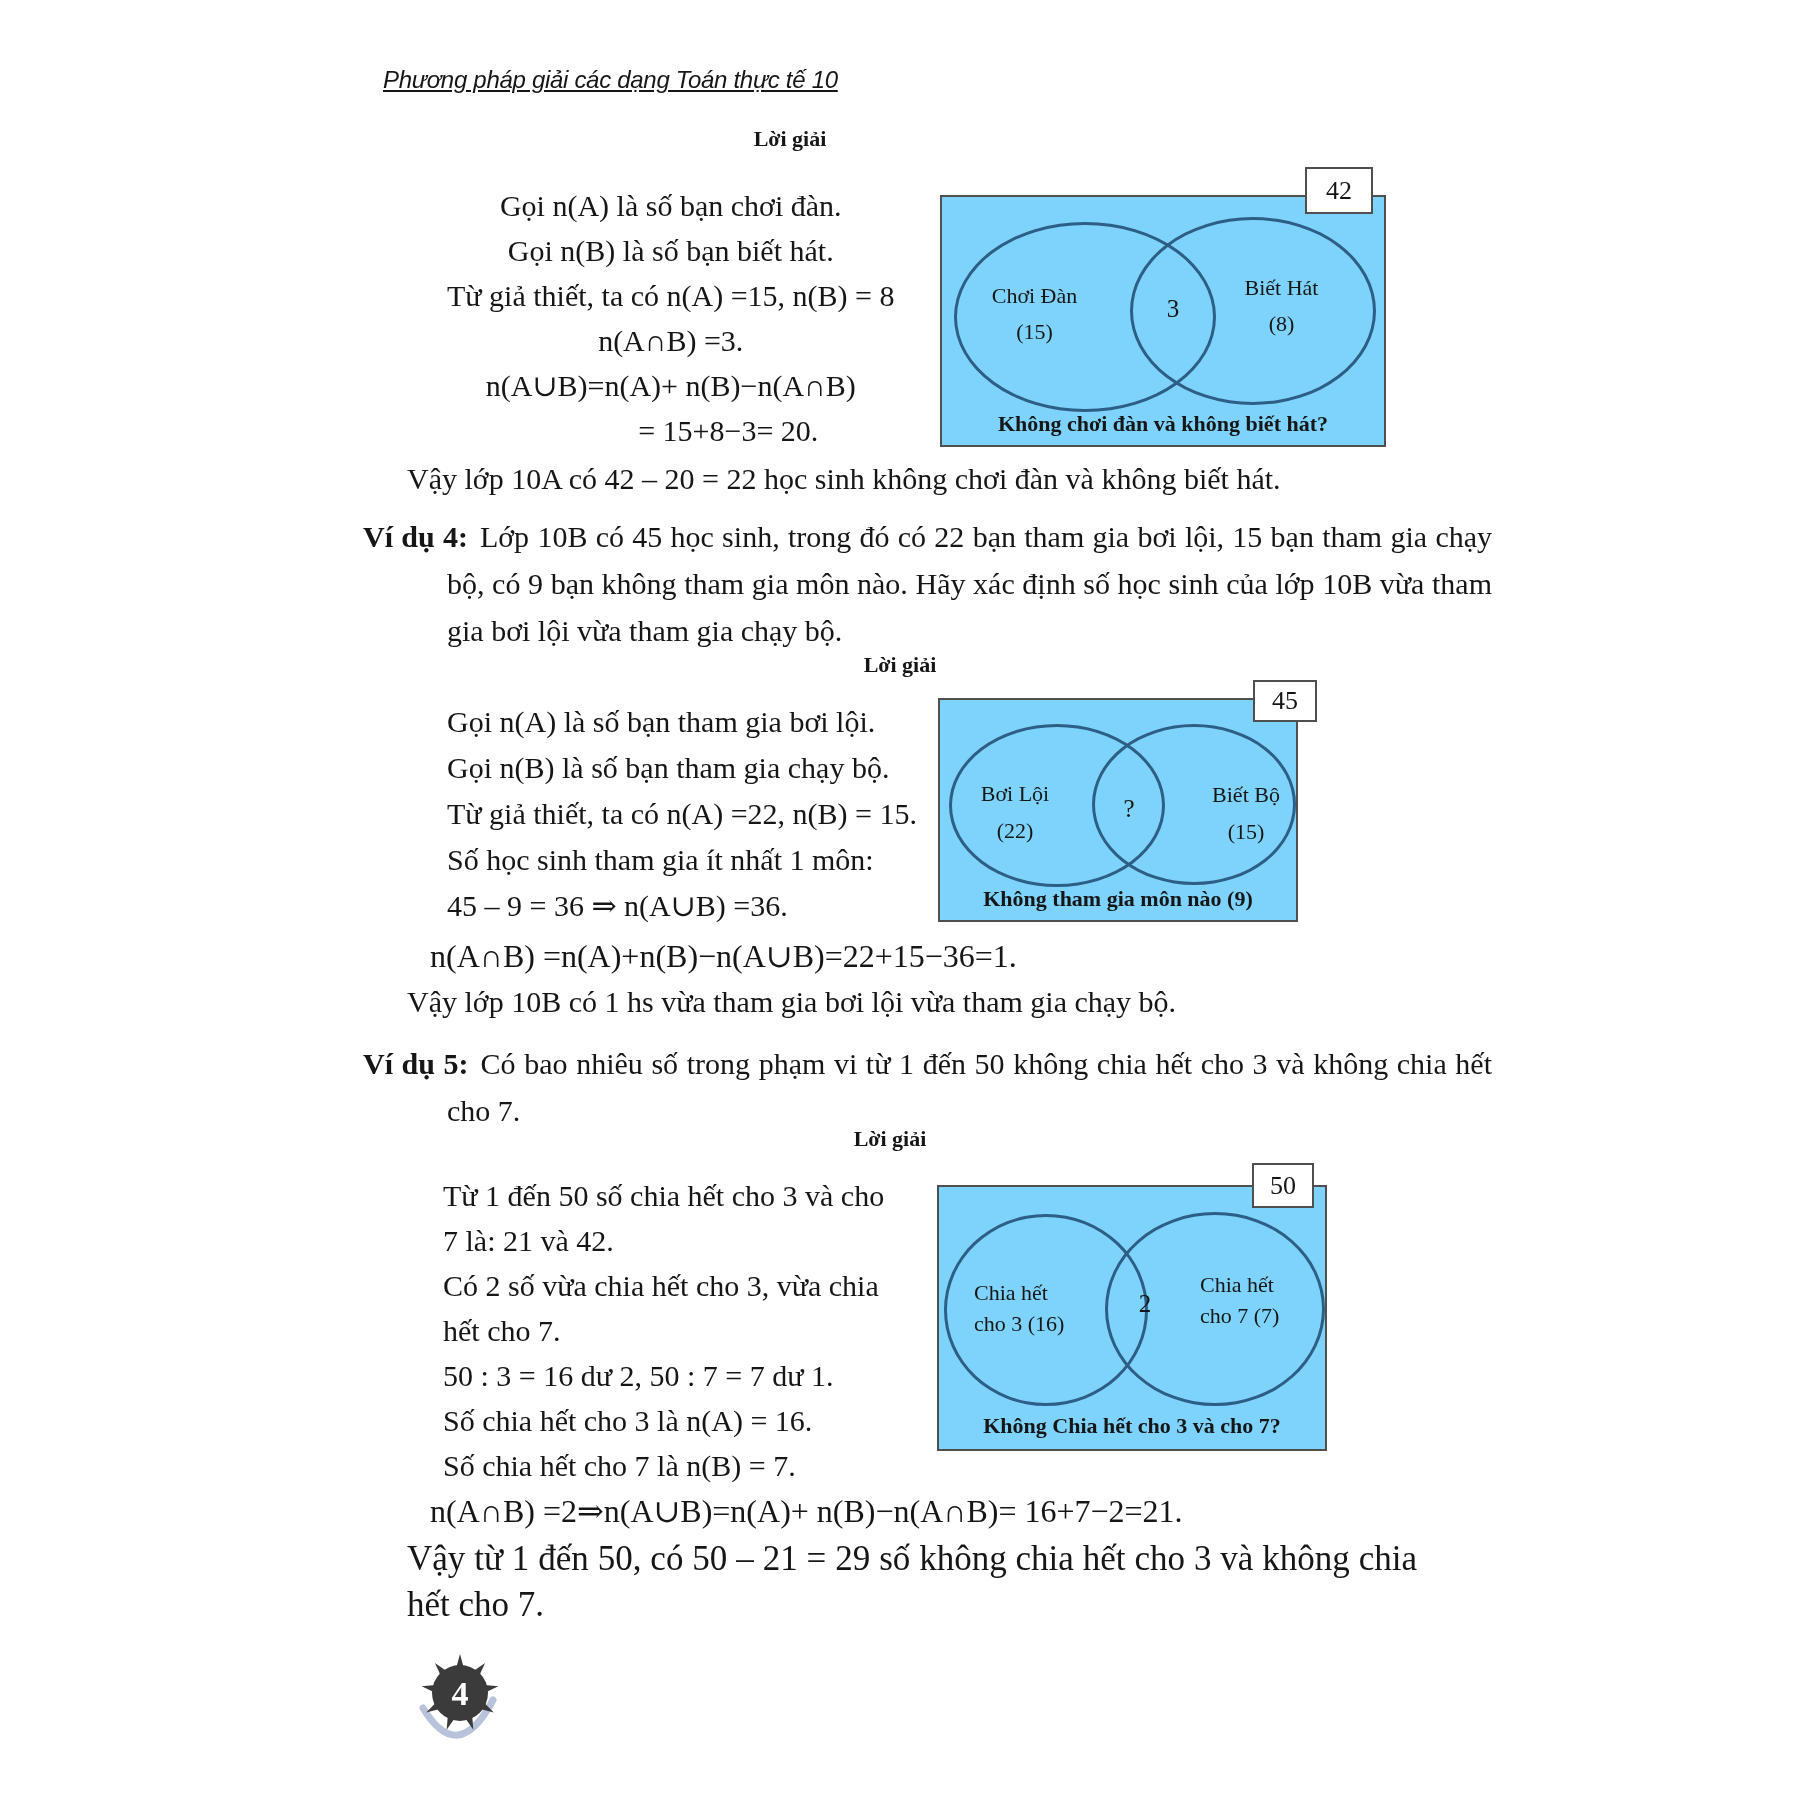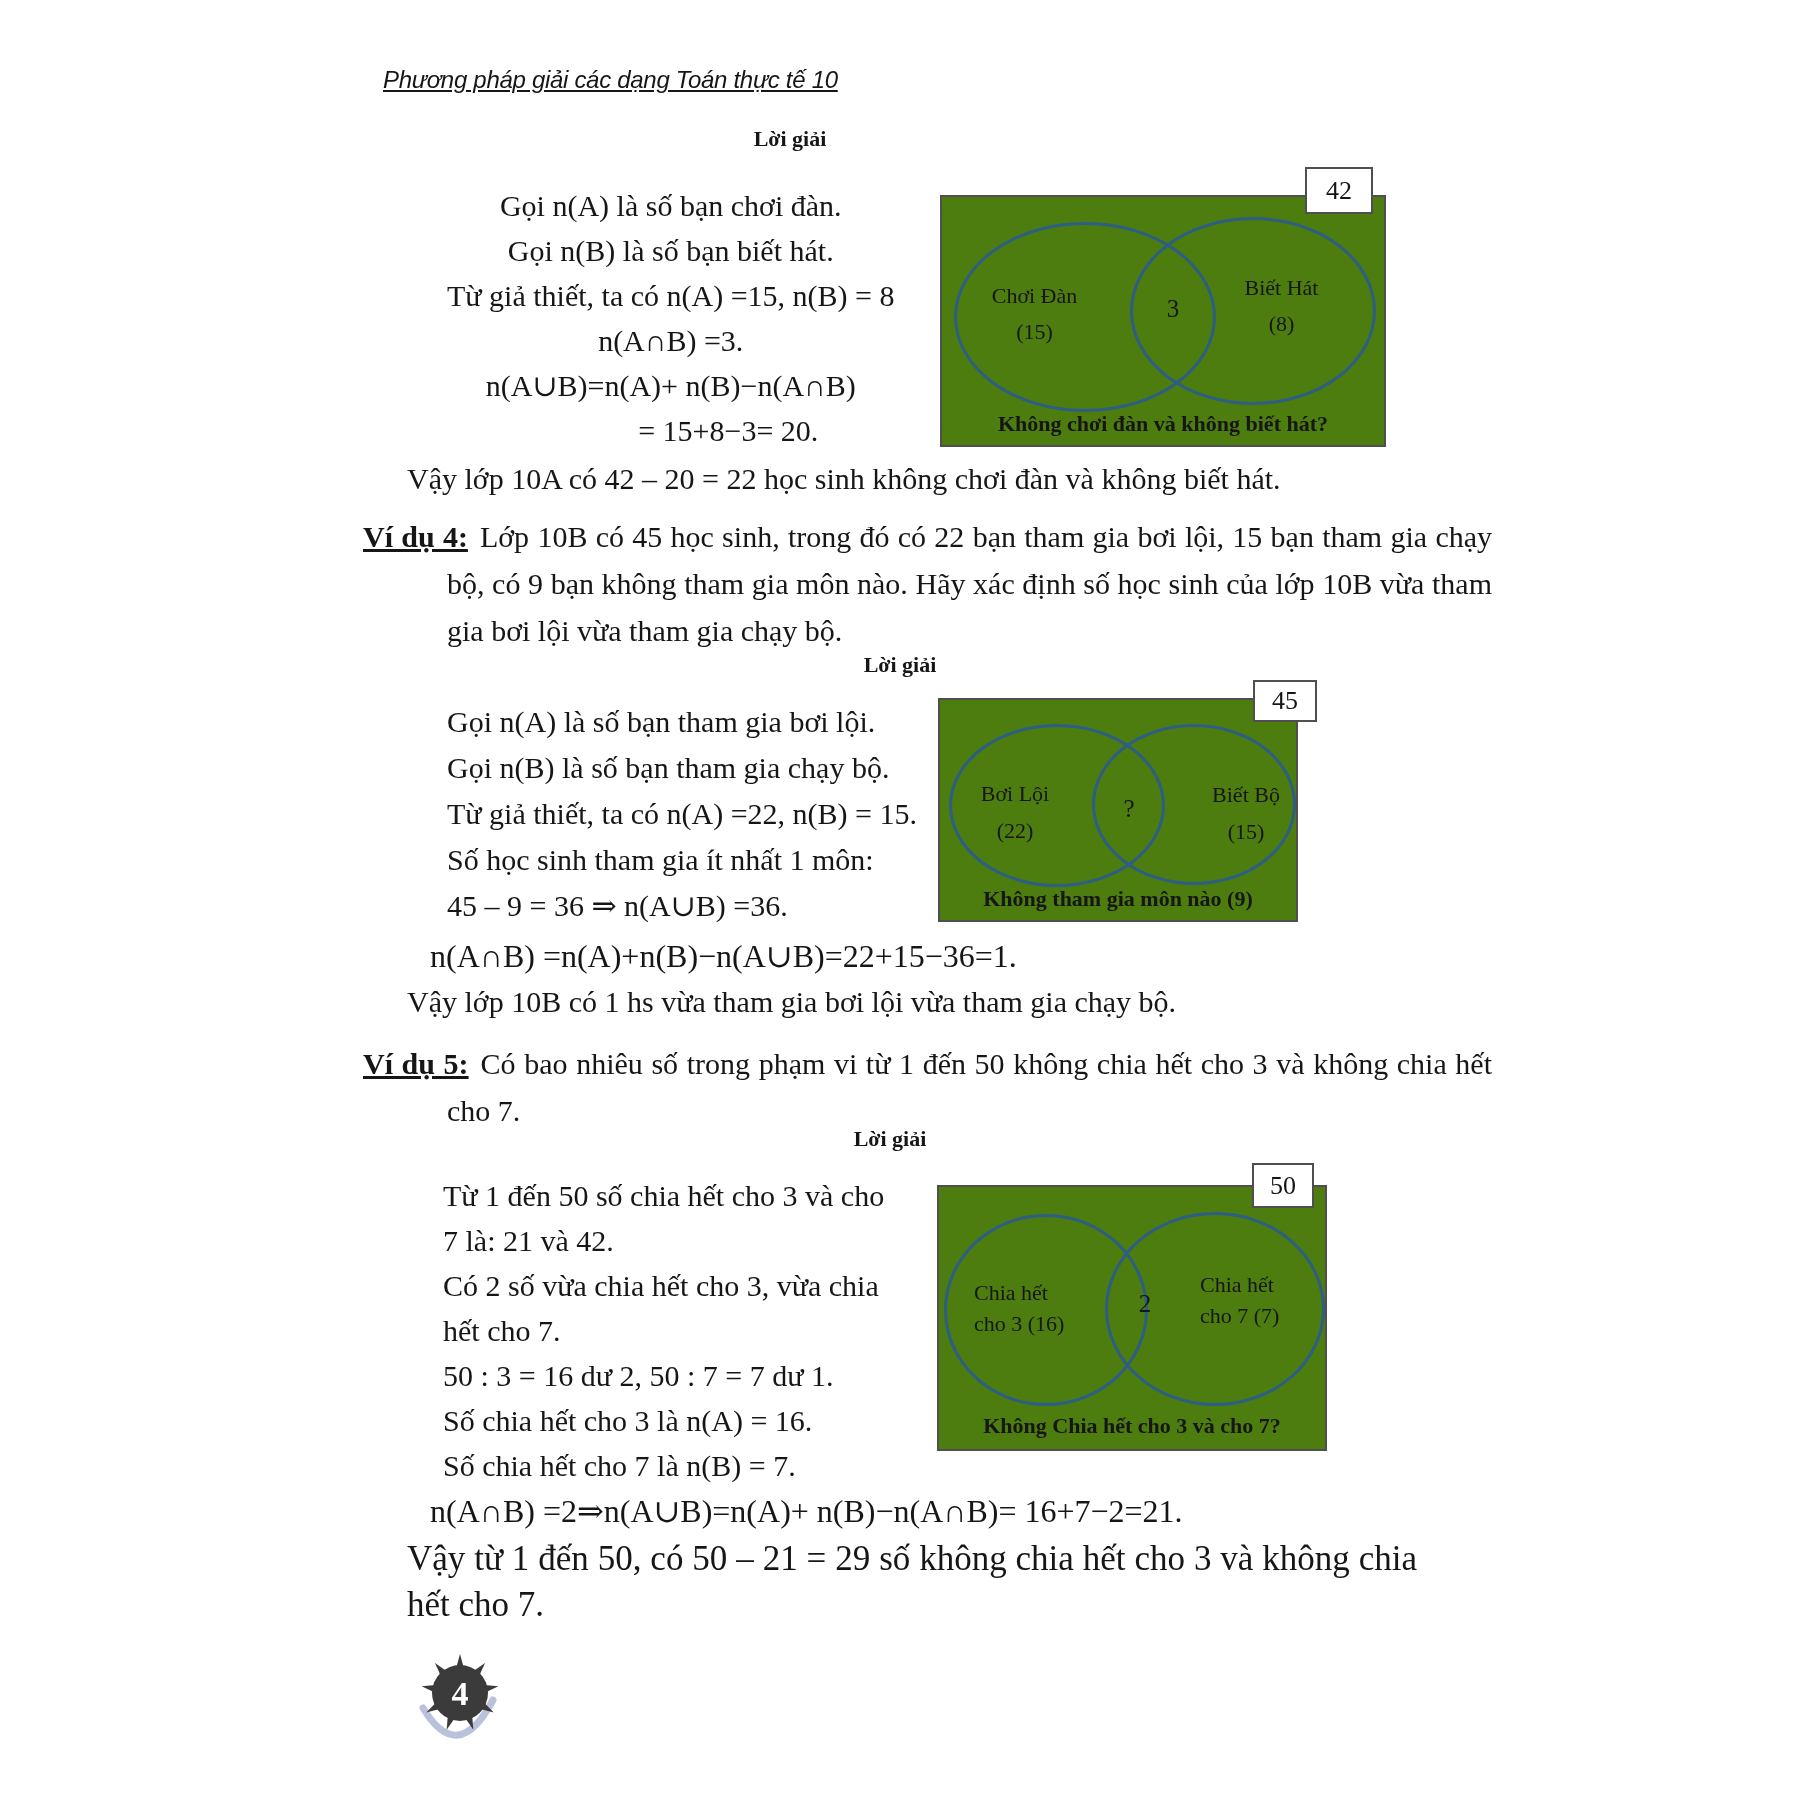--- a/index.html
+++ b/index.html
@@ -24,22 +24,22 @@
   .sol-heading{font-weight:bold;font-size:22px;text-align:center;width:210px;}
   .sol-lines{font-size:30px;line-height:45px;white-space:nowrap;}
   .sol-lines .indent{padding-left:115px;}
   .eq{font-size:32px;white-space:nowrap;}
   .conclusion{font-size:30px;white-space:nowrap;}
   .conclusion-wrap{font-size:35px;line-height:46px;text-align:justify;white-space:normal;}
   .example{
     font-size:30px;line-height:47px;text-align:justify;
     padding-left:84px;text-indent:-84px;
   }
-  .ex-label{font-weight:bold;text-decoration:underline;margin-right:12px;}
-  .venn-box{background:#4d7c0f;border:2px solid var(--box_border);}
+  .ex-label{font-weight:bold;margin-right:12px;}
+  .venn-box{background:#7dd3fc;border:2px solid var(--box_border);}
   .venn-tab{
     background:#fff;border:2px solid var(--box_border);
     display:flex;align-items:center;justify-content:center;
     font-size:26px;z-index:3;
   }
   .ellipse{border:3px solid var(--venn_stroke);border-radius:50%;}
   .venn-label{font-size:22px;text-align:center;line-height:36px;}
   .venn-label-left{font-size:22px;text-align:left;line-height:31px;}
   .venn-mid{font-size:25px;text-align:center;line-height:30px;}
   .venn-caption{

